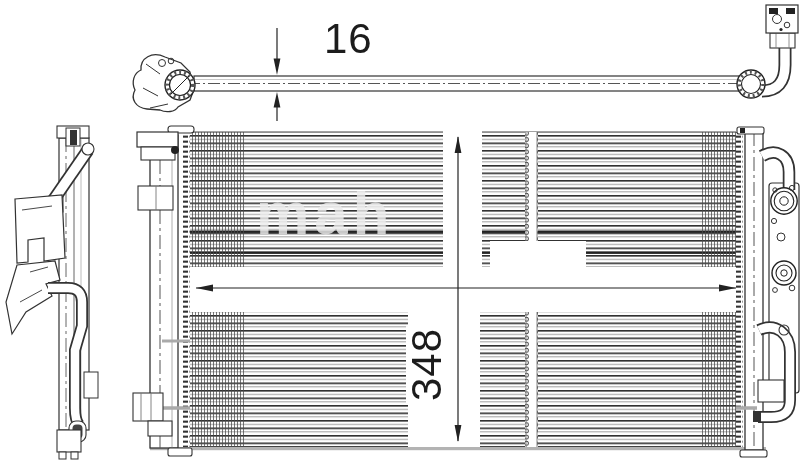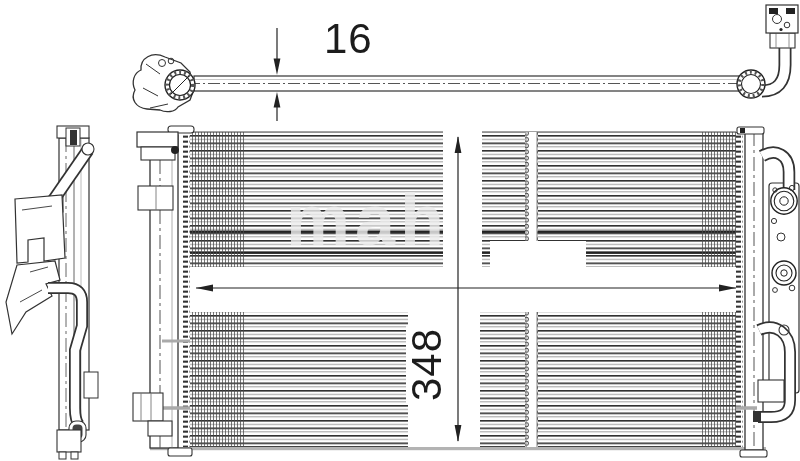--- a/index.html
+++ b/index.html
@@ -13,22 +13,22 @@
     letter-spacing:1px;background:#ffffff;padding:0 2px;z-index:3;white-space:nowrap;
   }
   .dim-depth{left:283px;top:18px;margin-left:39px;}
   .dim-width{left:494px;top:243px;}
   .dim-height{
     left:406px;top:326px;writing-mode:vertical-rl;transform:rotate(180deg);
     padding:2px 0;
   }
   .watermark{
     position:absolute;left:256px;top:184px;z-index:2;
-    font-size:72px;font-weight:700;letter-spacing:5px;line-height:1;
-    color:rgba(236,236,236,0.82);user-select:none;margin-left:30px;
+    font-size:60px;font-weight:700;letter-spacing:5px;line-height:1;
+    color:rgba(236,236,236,0.82);user-select:none;
   }
 </style>
 </head>
 <body>
 
 <div class="stage">
 
   <svg width="800" height="461" viewBox="0 0 800 461">
     <defs>
       <pattern id="tubes" width="8" height="7.5" patternUnits="userSpaceOnUse">

